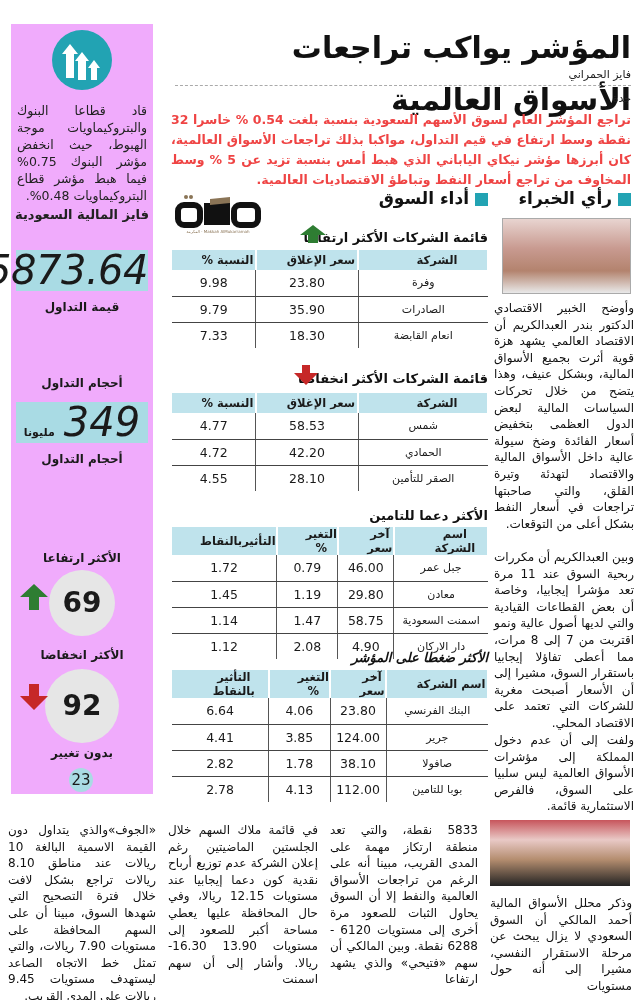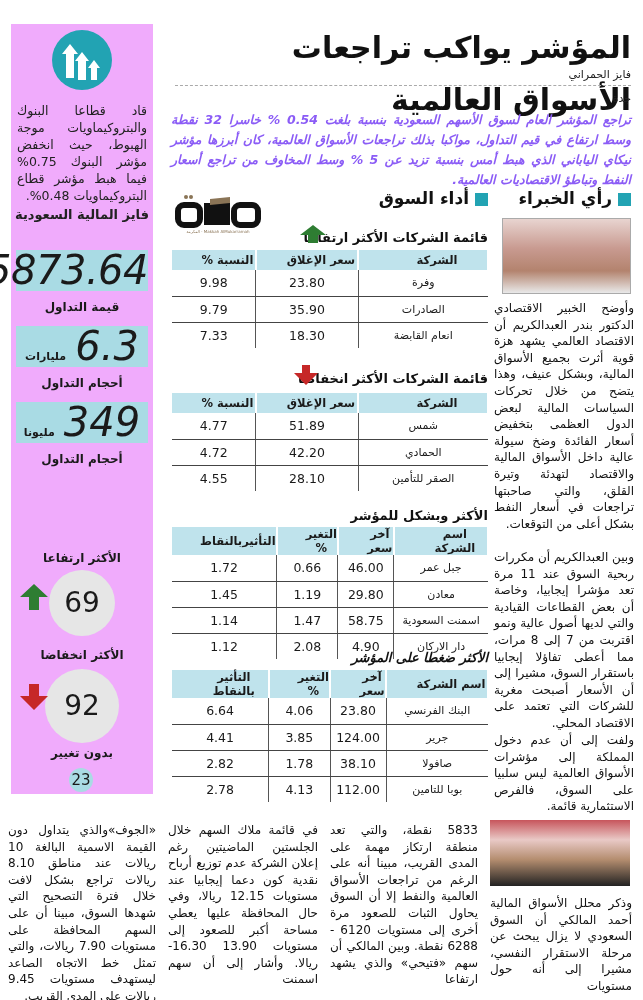--- a/index.html
+++ b/index.html
@@ -9,29 +9,29 @@
   
   .sidebar { position: absolute; left: 11px; top: 24px; width: 142px; height: 770px; background: #f0abfc; direction: rtl; }
   .sb-icon { position: absolute; left: 36px; top: 0px; width: 60px; height: 60px; border-radius: 50%; background: #22a3b3; }
   .sb-icon svg { position: absolute; left: 0; top: 0; }
   .sb-intro { position: absolute; left: 6px; top: 78px; width: 130px; font-size: 12.5px; line-height: 17px; text-align: justify; color: #222; }
   .sb-title { position: absolute; left: 0; top: 182px; width: 142px; text-align: center; font-size: 13px; font-weight: bold; line-height: 18px; color: #222; }
   .stat-box { position: absolute; left: 5px; width: 132px; height: 41px; background: #a9dbe4; text-align: center; }
   .stat-box .num { font-size: 40px; font-weight: 300; line-height: 41px; color: #1a1a1a; letter-spacing: -0.5px; font-style: italic; }
   .stat-box .unit { font-size: 11px; font-weight: bold; color: #1a1a1a; margin-right: 4px; }
   .stat-label { position: absolute; left: 0; width: 142px; text-align: center; font-size: 12px; font-weight: bold; color: #1a1a1a; }
-  .circle { position: absolute; width: 66px; height: 66px; border-radius: 50%; background: #e6e6e6; text-align: center; line-height: 66px; font-size: 28px; color: #1a1a1a; font-weight: 400; }
+  .circle { position: absolute; width: 66px; height: 66px; border-radius: 50%; background: #e6e6e6; text-align: center; line-height: 66px; font-size: 28px; color: #1a1a1a; font-weight: 700; }
   .small-circle { position: absolute; left: 58px; top: 740px; width: 24px; height: 24px; border-radius: 50%; background: #a9dbe4; text-align: center; line-height: 24px; font-size: 15px; color: #1a1a1a; }
 
   
   .headline { position: absolute; right: 12px; top: 22px; width: 460px; text-align: right; font-size: 30px; font-weight: bold; color: #111; line-height: 52px; }
   .byline { position: absolute; right: 12px; top: 68px; font-size: 11px; color: #222; }
   .divider { position: absolute; left: 175px; right: 12px; top: 85px; border-top: 1px dashed #aaa; }
   .city { position: absolute; right: 12px; top: 92px; font-size: 11px; color: #222; }
-  .lede { position: absolute; right: 12px; top: 110px; width: 460px; font-size: 12.5px; line-height: 20px; text-align: justify; color: #8b5cf6; font-weight: bold; font-style: italic; }
+  .lede { position: absolute; right: 12px; top: 110px; width: 460px; font-size: 12.5px; line-height: 20px; text-align: justify; color: #ef4444; font-weight: bold; }
 
   
   .sec-header { position: absolute; font-size: 17px; font-weight: bold; color: #111; }
   .sec-header .sq { display: inline-block; width: 13px; height: 13px; background: #22a3b3; margin-left: 6px; vertical-align: middle; }
 
   
   .logo { position: absolute; left: 174px; top: 193px; width: 88px; height: 42px; }
 
   
   .tbl-title { position: absolute; right: 155px; font-size: 13px; font-weight: bold; color: #111; }
@@ -60,24 +60,20 @@
     </svg>
   </div>
   <div class="sb-intro">قاد قطاعا البنوك والبتروكيماويات موجة الهبوط، حيث انخفض مؤشر البنوك 0.75% فيما هبط مؤشر قطاع البتروكيماويات 0.48%.</div>
   <div class="sb-title">فايز المالية السعودية</div>
 
   <div class="stat-box" style="top:226px;">
     <span class="num">5873.64</span>
   </div>
   <div class="stat-label" style="top:276px;">قيمة التداول</div>
 
-  <div class="stat-box" style="top:302px;">
-    <span class="num">6.3</span>
-    <span class="unit">مليارات</span>
-  </div>
   <div class="stat-label" style="top:352px;">أحجام التداول</div>
 
   <div class="stat-box" style="top:378px;">
     <span class="num">349</span>
     <span class="unit">مليونا</span>
   </div>
   <div class="stat-label" style="top:428px;">أحجام التداول</div>
 
 
   <div class="stat-label" style="top:527px;">الأكثر ارتفاعا</div>
@@ -164,53 +160,53 @@
   <thead>
       <tr>
     <th style="width:130px;">الشركة</th>
     <th>سعر الإغلاق</th>
     <th>النسبة %</th>
   </tr>
     </thead>
   <tbody>
     <tr>
       <td class="name">شمس</td>
-      <td>51.89</td>
+      <td>58.53</td>
       <td>4.77</td>
     </tr>
     <tr>
       <td class="name">الحمادي</td>
       <td>42.20</td>
       <td>4.72</td>
     </tr>
     <tr>
       <td class="name">الصقر للتأمين</td>
       <td>28.10</td>
       <td>4.55</td>
     </tr>
   </tbody>
 </table>
 
 <div class="tbl-title" style="top:508px;">
-  <span>الأكثر وبشكل للمؤشر</span>
+  <span>الأكثر دعما للتامين</span>
 </div>
 <table class="data" style="top:527px;">
   <thead>
       <tr>
     <th style="width:102px;">اسم الشركة</th>
     <th style="width:56px;">آخر سعر</th>
     <th style="width:58px;">التغير %</th>
     <th>التأثيربالنقاط</th>
   </tr>
     </thead>
   <tbody>
     <tr>
       <td class="name">جبل عمر</td>
       <td>46.00</td>
-      <td>0.66</td>
+      <td>0.79</td>
       <td>1.72</td>
     </tr>
     <tr>
       <td class="name">معادن</td>
       <td>29.80</td>
       <td>1.19</td>
       <td>1.45</td>
     </tr>
     <tr>
       <td class="name">اسمنت السعودية</td>

